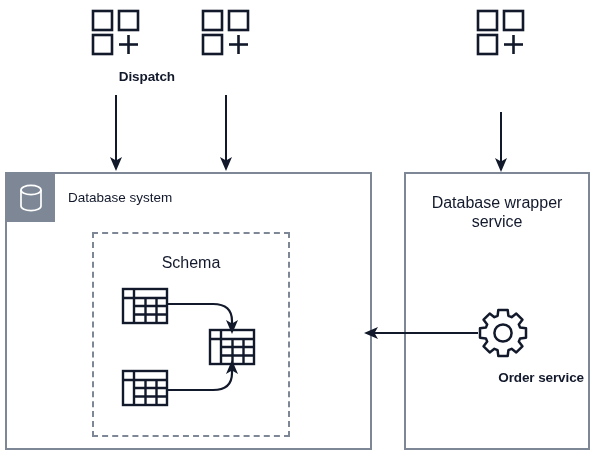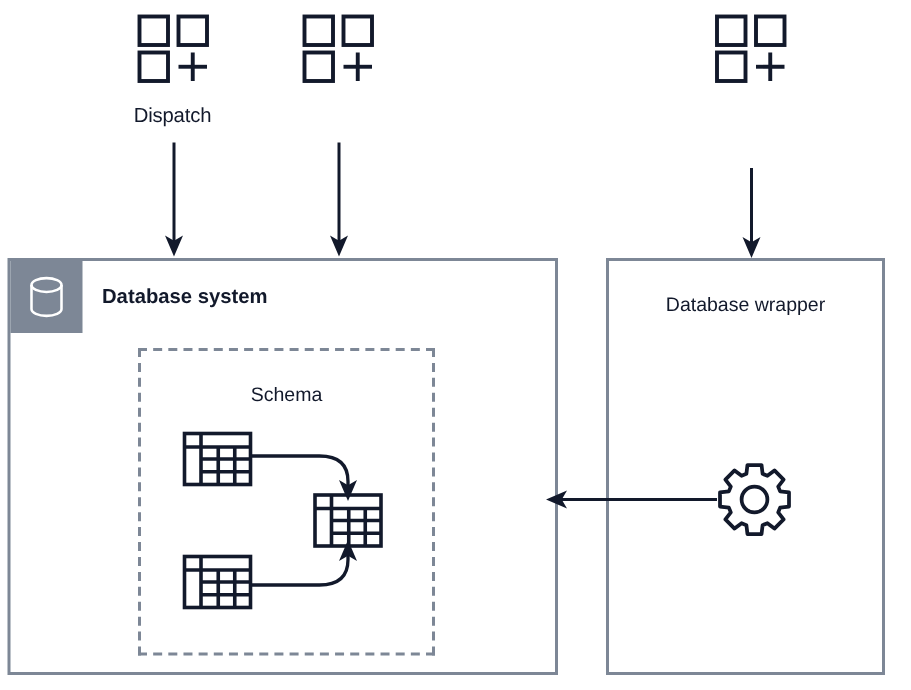--- a/index.html
+++ b/index.html
@@ -14,52 +14,52 @@
     position: relative;
     width: 607px;
     height: 460px;
     background: #ffffff;
     overflow: hidden;
   }
   .abs { position: absolute; }
 
   
   .label {
-    text-align: center;
+    text-align: right;
     color: #12192b;
     font-size: 13.5px;
     line-height: 17px;
-    font-weight: normal;
+    font-weight: bold;
     letter-spacing: -0.1px;
   }
   .label-reg {
     text-align: center;
     color: #12192b;
-    font-size: 13px;
+    font-size: 16px;
     line-height: 19px;
     font-weight: normal;
   }
 
   
   .sysbox {
     border: 2px solid #7d8796;
     background: #ffffff;
     box-sizing: border-box;
   }
   .hdr-icon-tile {
     background: #7d8796;
     display: flex;
     align-items: center;
     justify-content: center;
     box-sizing: border-box;
   }
   .hdr-title {
     color: #12192b;
     font-size: 13.5px;
-    font-weight: bold;
+    font-weight: normal;
   }
 
   .dashed-box {
     border: 2px dashed #7d8796;
     box-sizing: border-box;
     background: transparent;
   }
 
   svg { display: block; overflow: visible; }
 </style>
@@ -179,29 +179,31 @@
     <svg width="80" height="42" viewBox="0 0 80 42">
       <path d="M0 32 L47 32 Q66 32 66 15 L66 11" fill="none" stroke="#12192b" stroke-width="2.2"></path>
       <path d="M66 2 L60 16 L66 12.5 L72 16 Z" fill="#12192b"></path>
     </svg>
   </div>
 
   <div class="abs sysbox" style="left:404px; top:172px; width:186px; height:278px;"></div>
 
   <div class="abs label-reg" style="left:410px; top:193px; width:174px;">
     <div>Database wrapper</div>
+    <div>service</div>
   </div>
 
   <div class="abs" style="left:477px; top:307px; width:52px; height:52px;">
     <svg width="52" height="52" viewBox="0 0 52 52">
       <path d="M21.3 3 L30.7 3 L31.4 8.9 L34.6 10.2 L39.3 6.6 L45.4 12.7 L41.8 17.4 L43.1 20.6 L49 21.3 L49 30.7 L43.1 31.4 L41.8 34.6 L45.4 39.3 L39.3 45.4 L34.6 41.8 L31.4 43.1 L30.7 49 L21.3 49 L20.6 43.1 L17.4 41.8 L12.7 45.4 L6.6 39.3 L10.2 34.6 L8.9 31.4 L3 30.7 L3 21.3 L8.9 20.6 L10.2 17.4 L6.6 12.7 L12.7 6.6 L17.4 10.2 L20.6 8.9 Z" fill="none" stroke="#12192b" stroke-width="2.5" stroke-linejoin="round"></path>
       <circle cx="26" cy="26" r="8.6" fill="none" stroke="#12192b" stroke-width="2.5"></circle>
     </svg>
   </div>
 
+  <div class="abs label" style="left:410px; top:369px; width:174px;">Order service</div>
 
   <div class="abs" style="left:364px; top:325px; width:114px; height:16px;">
     <svg width="114" height="16" viewBox="0 0 114 16">
       <line x1="114" y1="8" x2="10" y2="8" stroke="#12192b" stroke-width="2"></line>
       <path d="M0 8 L14 2 L10.5 8 L14 14 Z" fill="#12192b"></path>
     </svg>
   </div>
 
 </div>
 

